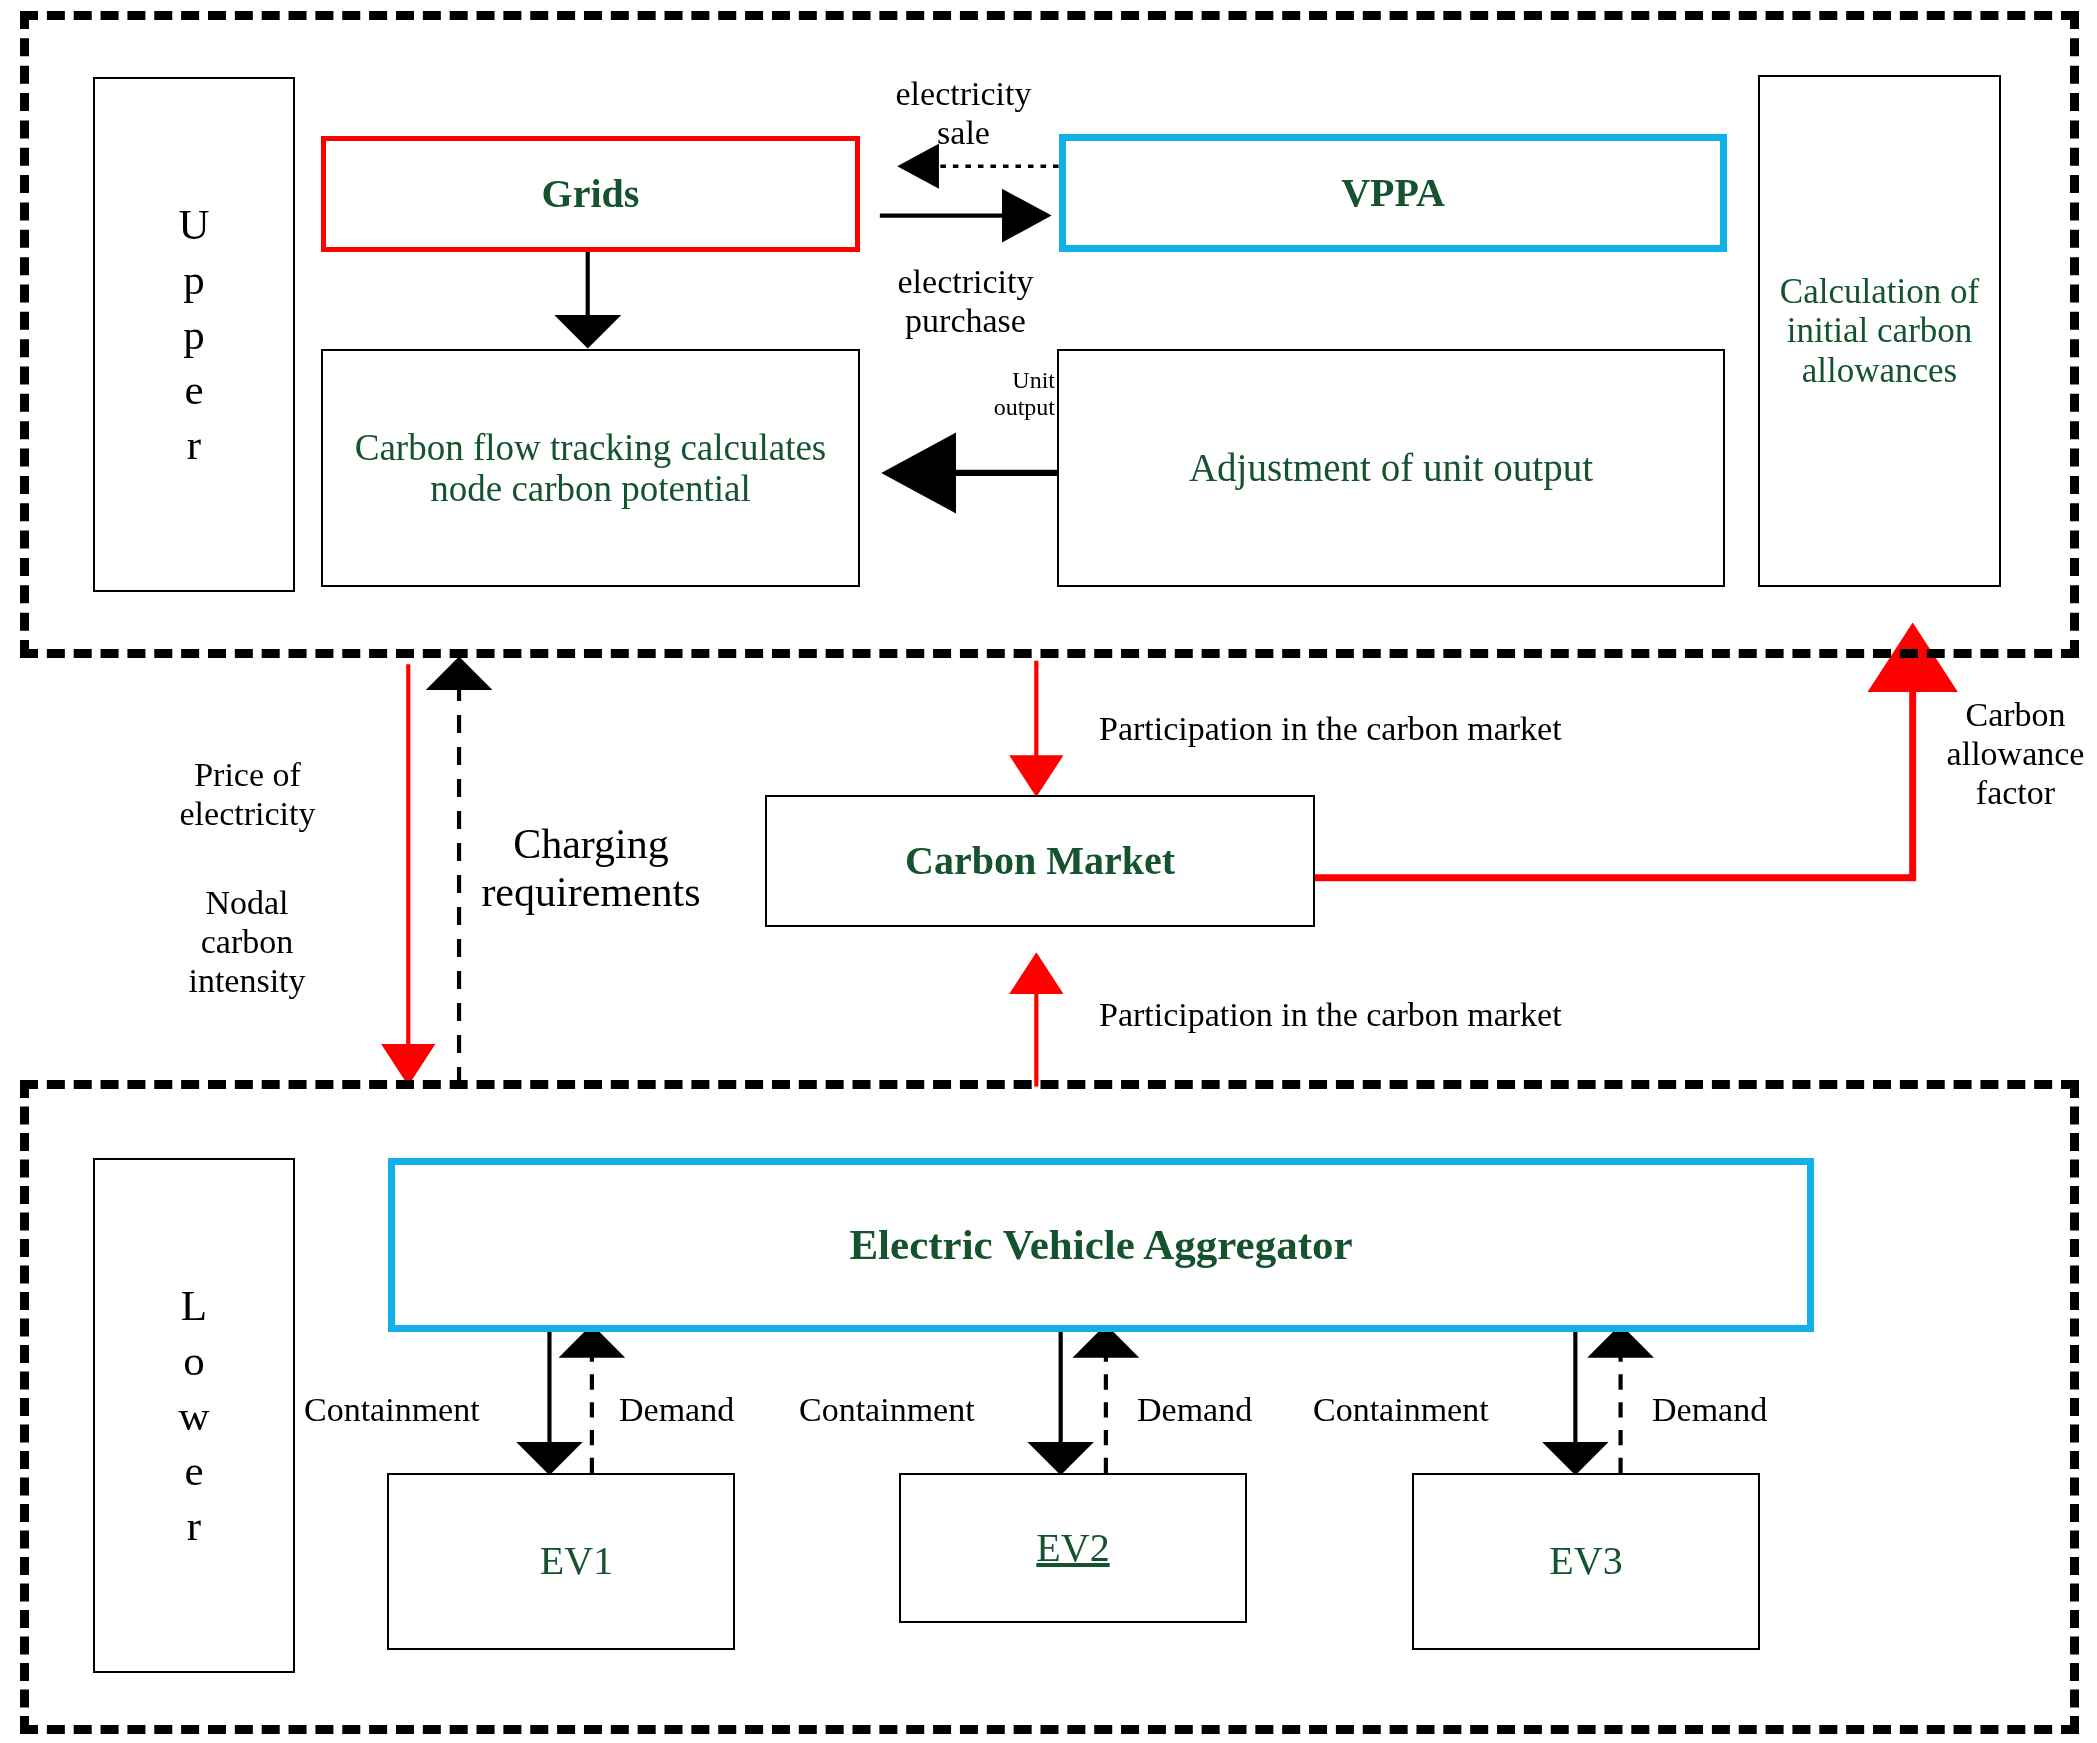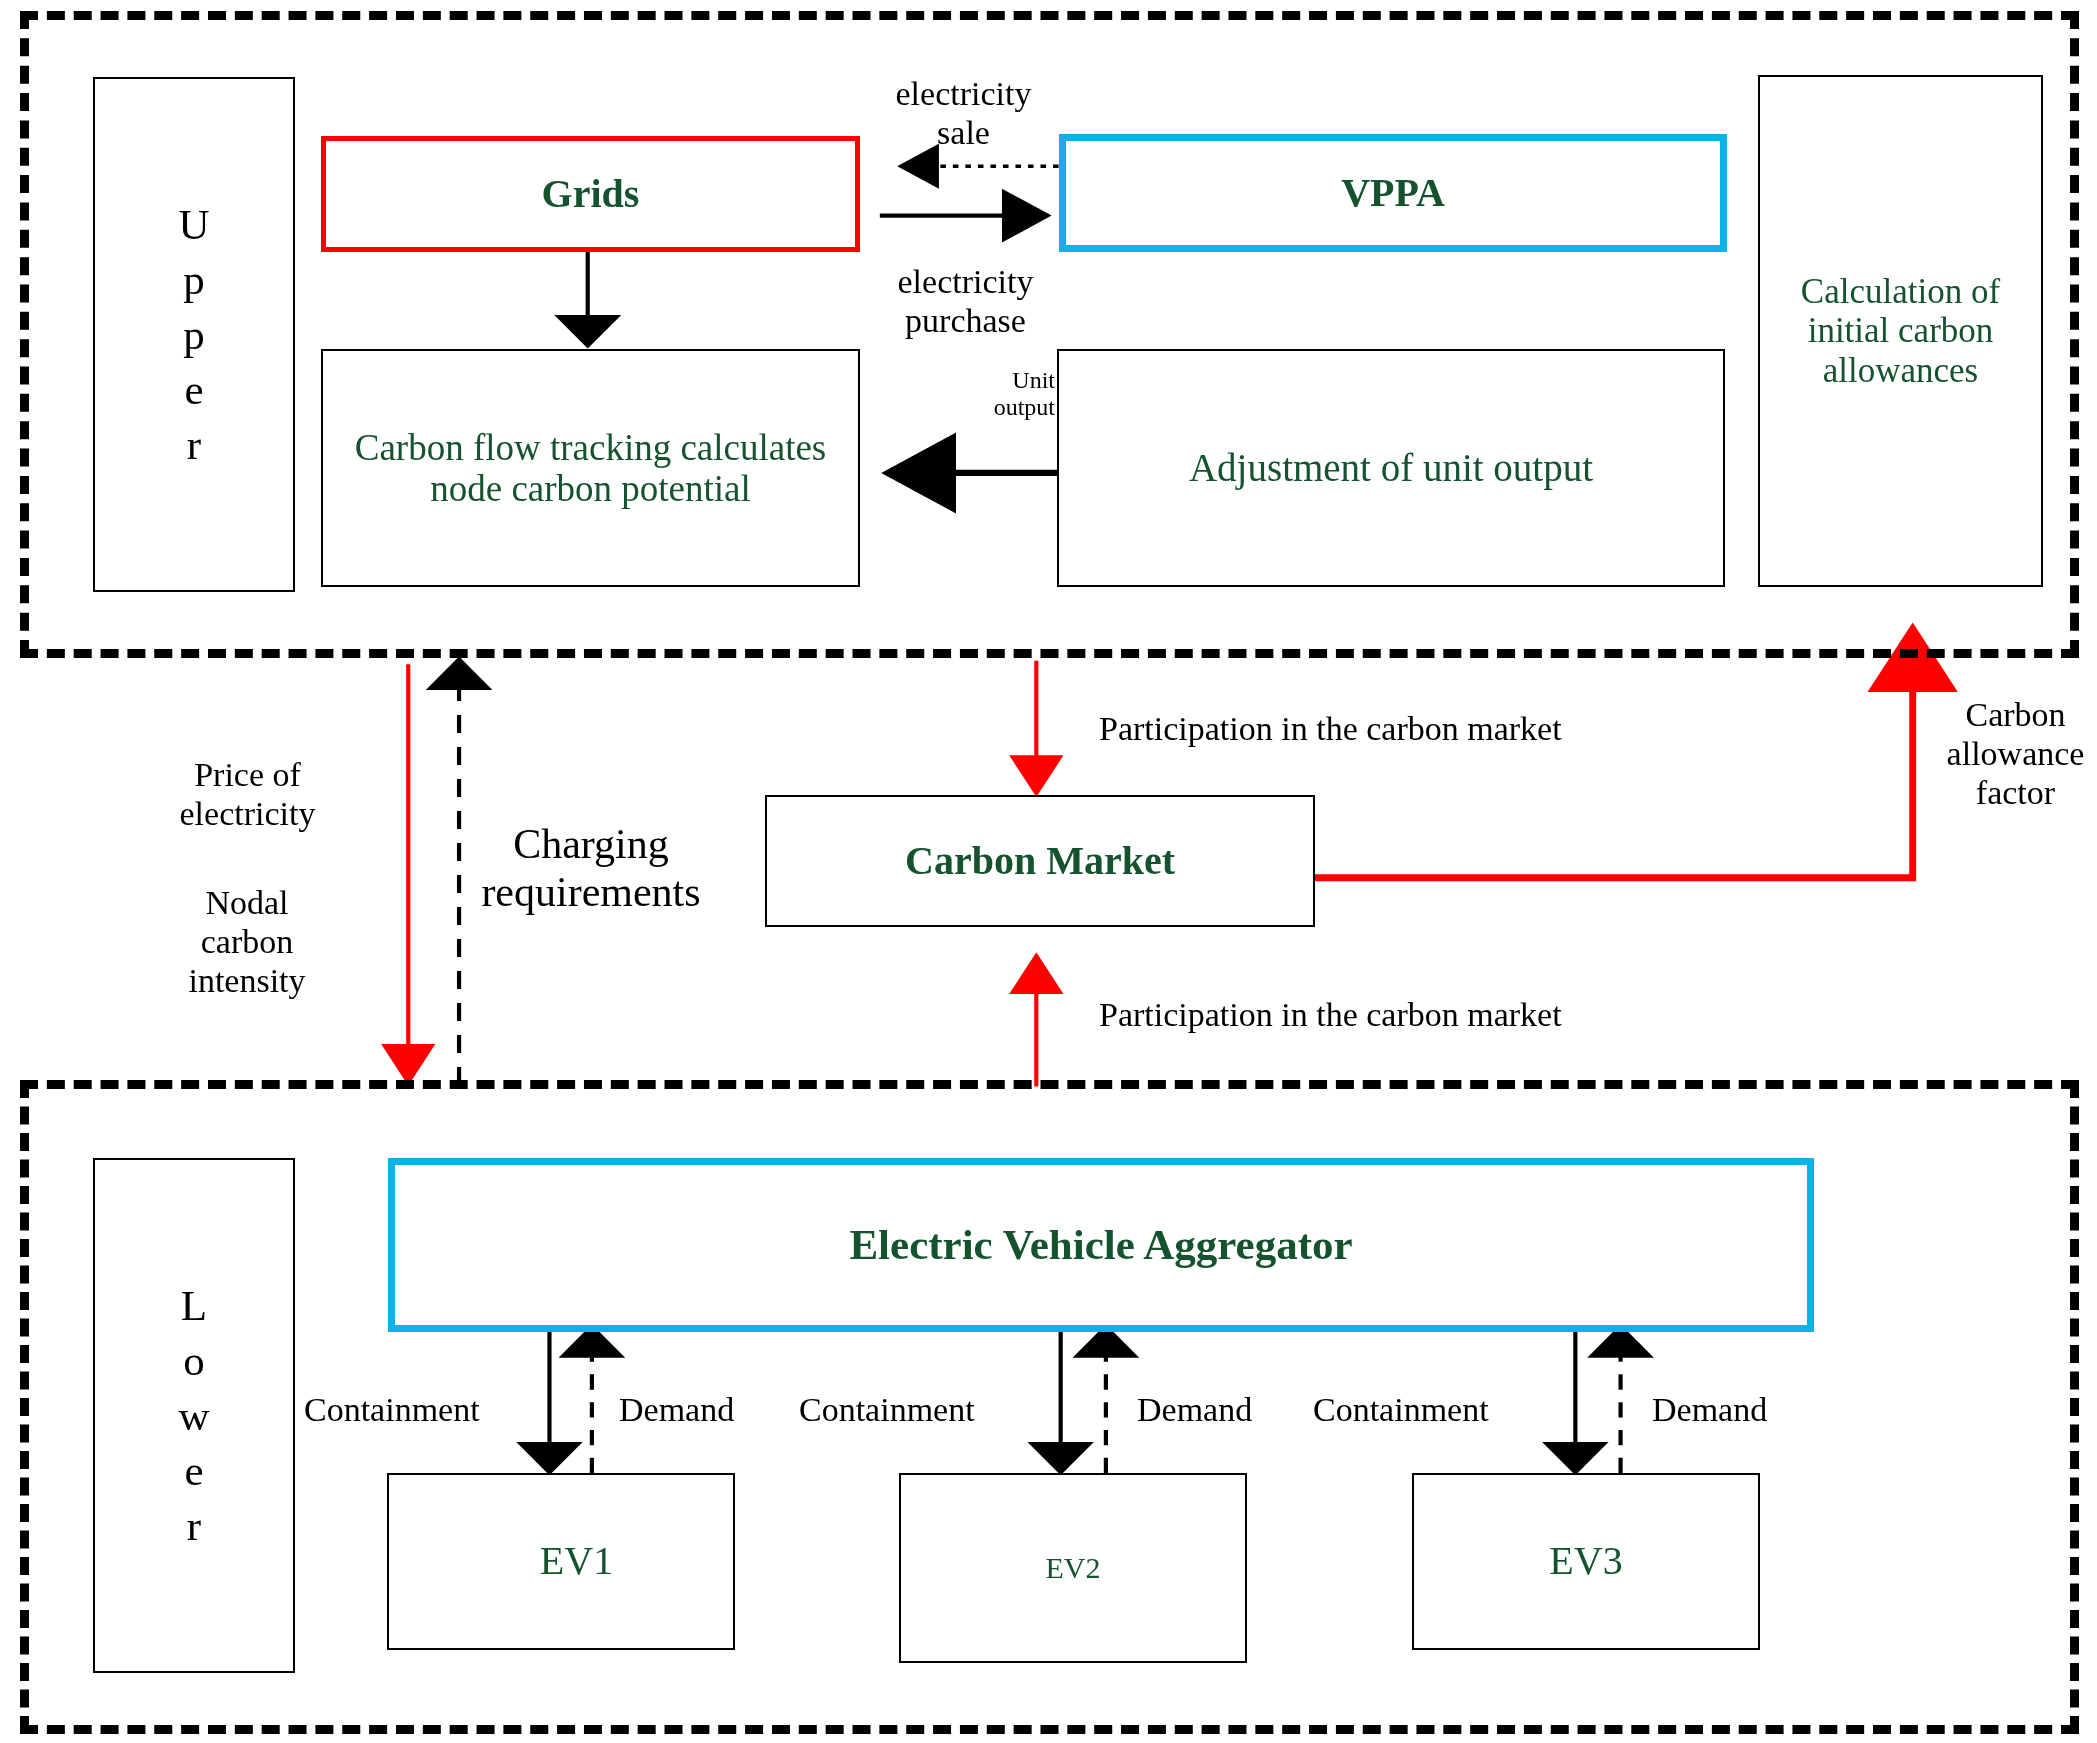--- a/index.html
+++ b/index.html
@@ -147,21 +147,21 @@
   </div>
 
   <div class="box red bold" style="left:321px;top:136px;width:539px;height:116px;font-size:40px;">Grids</div>
 
   <div class="box cyan bold" style="left:1059px;top:134px;width:668px;height:118px;font-size:40px;">VPPA</div>
 
   <div class="box" style="left:321px;top:349px;width:539px;height:238px;font-size:37px;padding:0 18px;">Carbon flow tracking calculates node carbon potential</div>
 
   <div class="box" style="left:1057px;top:349px;width:668px;height:238px;font-size:39px;padding:0 15.3px;">Adjustment of unit output</div>
 
-  <div class="box" style="left:1758px;top:75px;width:285px;height:512px;font-size:35px;padding:0 12.5px;">Calculation of initial carbon allowances</div>
+  <div class="box" style="left:1758px;top:75px;width:243px;height:512px;font-size:35px;padding:0 12.5px;">Calculation of initial carbon allowances</div>
 
   <div class="lbl" style="left:873px;top:75px;width:181px;font-size:34px;">electricity
 sale</div>
 
   <div class="lbl" style="left:870px;top:263px;width:191px;font-size:34px;">electricity
 purchase</div>
 
   <div class="lbl" style="left:892px;top:367px;width:163px;font-size:24px;text-align:right;">Unit
 output</div>
 
@@ -194,21 +194,21 @@
     <span class="ch">e</span>
     <span class="ch">r</span>
   </div>
 
   <div class="box cyan bold" style="left:388px;top:1158px;width:1426px;height:174px;font-size:43px;">Electric Vehicle Aggregator</div>
 
   <div class="box" style="left:387px;top:1473px;width:348px;height:177px;font-size:40px;padding-left:31px;">EV1</div>
   <div class="lbl" style="left:304px;top:1391px;width:237px;font-size:34px;text-align:left;">Containment</div>
   <div class="lbl" style="left:619px;top:1391px;width:181px;font-size:34px;text-align:left;">Demand</div>
 
-  <div class="box" style="left:899px;top:1473px;width:348px;height:190px;font-size:30px;">EV2</div>
+  <div class="box" style="left:899px;top:1473px;width:348px;height:150px;font-size:40px;text-decoration:underline;">EV2</div>
   <div class="lbl" style="left:799px;top:1391px;width:237px;font-size:34px;text-align:left;">Containment</div>
   <div class="lbl" style="left:1137px;top:1391px;width:181px;font-size:34px;text-align:left;">Demand</div>
 
   <div class="box" style="left:1412px;top:1473px;width:348px;height:177px;font-size:40px;">EV3</div>
   <div class="lbl" style="left:1313px;top:1391px;width:237px;font-size:34px;text-align:left;">Containment</div>
   <div class="lbl" style="left:1652px;top:1391px;width:181px;font-size:34px;text-align:left;">Demand</div>
 
 </div>
 
 

